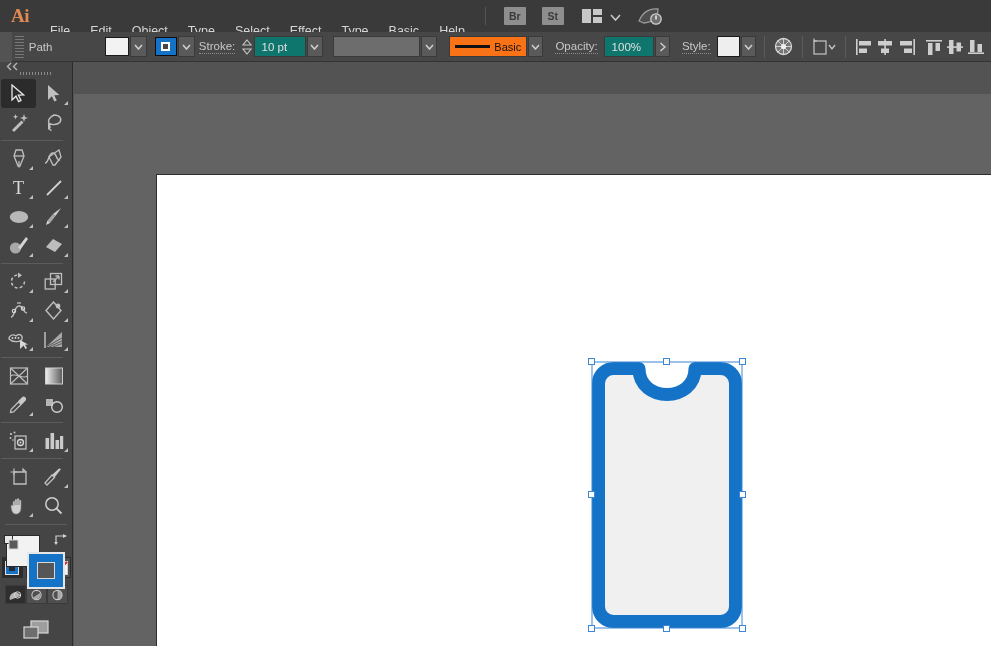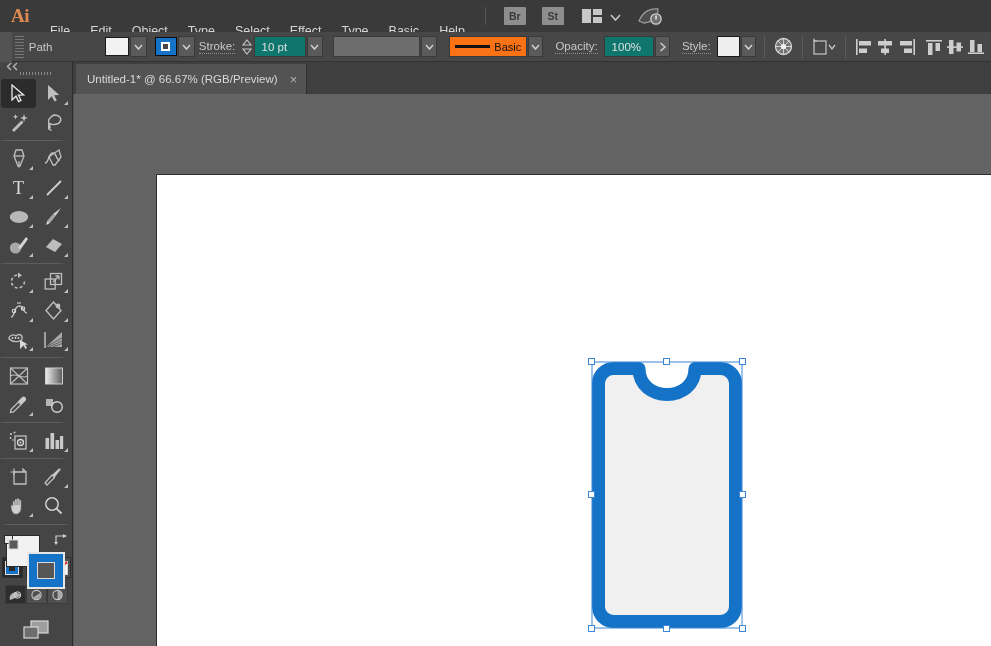--- a/index.html
+++ b/index.html
@@ -383,27 +383,20 @@
     <div class="icobtn">
       <svg width="18" height="16" viewBox="0 0 18 16">
         <rect x="1" y="13.4" width="16" height="1.6" fill="#cdcdcd"></rect>
         <rect x="3" y="1" width="4.5" height="12" fill="#cdcdcd"></rect>
         <rect x="10.5" y="5" width="4.5" height="8" fill="#cdcdcd"></rect>
       </svg>
     </div>
     <div class="vbar"></div>
   </div>
 
-  <div class="tabbar">
-    <div class="lgap"></div>
-    <div class="doctab">
-      <span class="doctab-title">Untitled-1* @ 66.67% (RGB/Preview)</span>
-      <span class="doctab-x">×</span>
-    </div>
-  </div>
 
   <div class="toolbar">
     <div class="tb-collapse">
       <svg width="13" height="9" viewBox="0 0 13 9">
         <path d="M5 1 L1.5 4.5 L5 8 M11 1 L7.5 4.5 L11 8" stroke="#b5b5b5" stroke-width="1.4" fill="none"></path>
       </svg>
     </div>
     <div class="tb-grip"></div>
 
     <div class="tool-grid">

